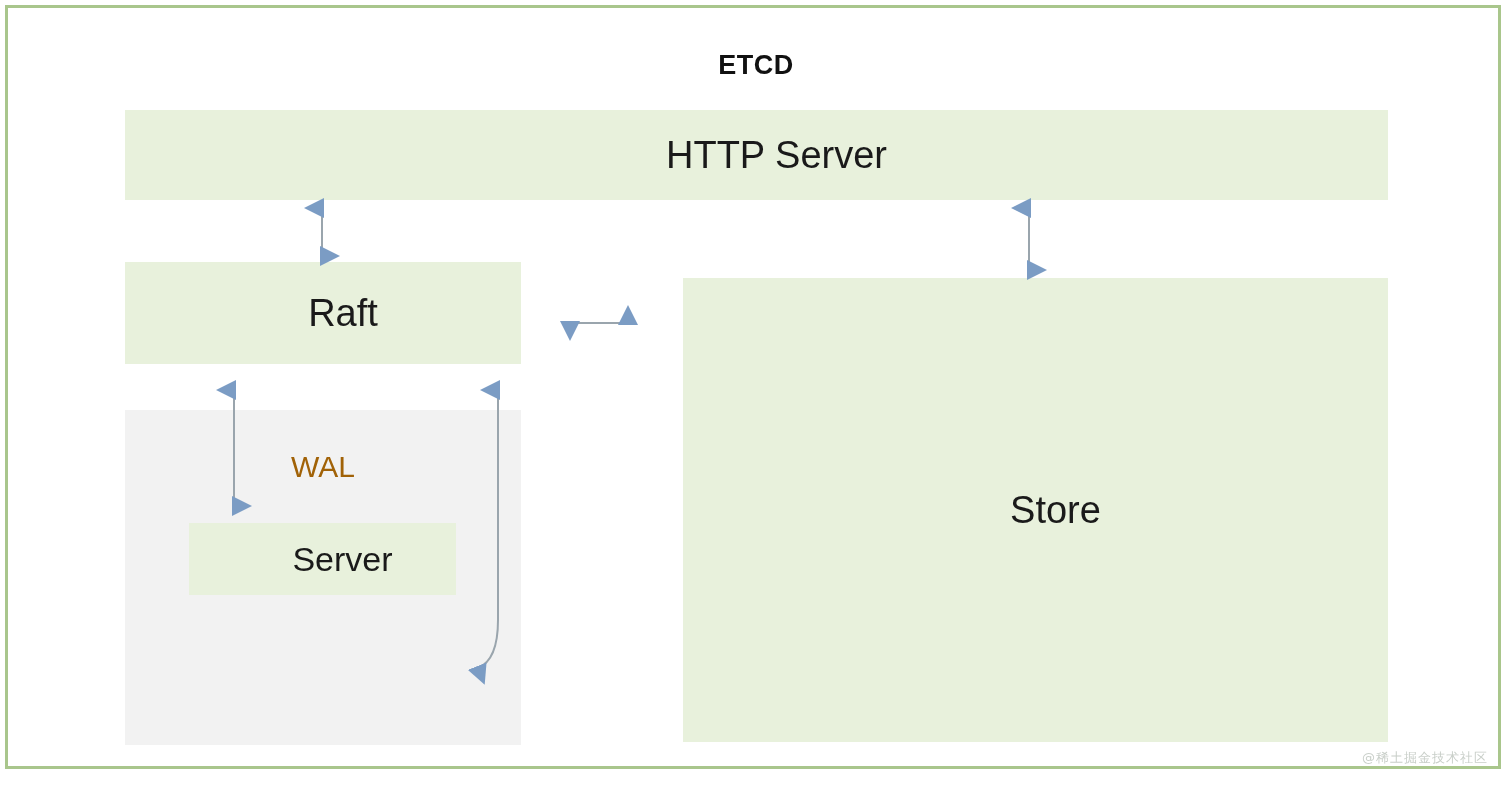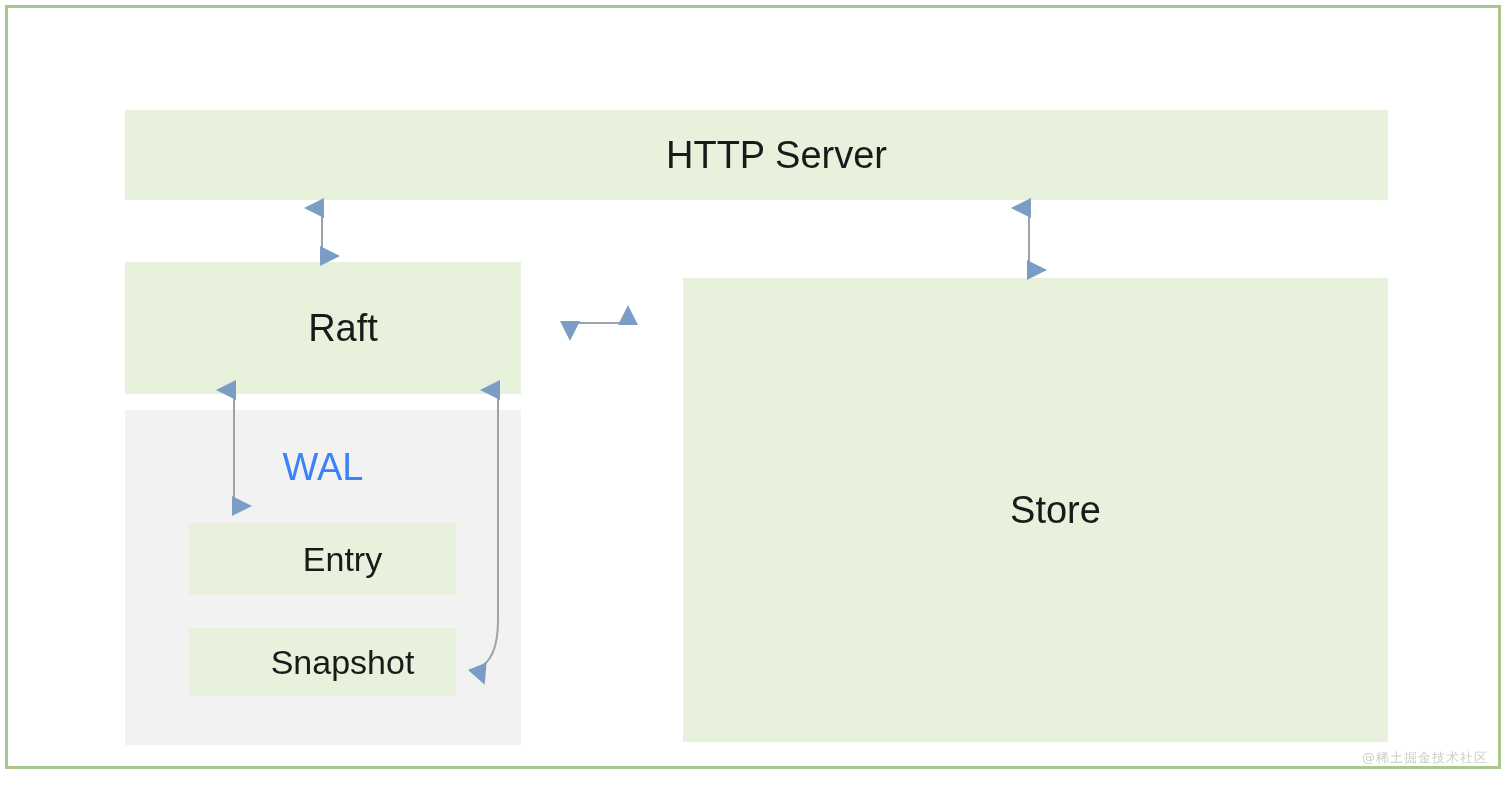--- a/index.html
+++ b/index.html
@@ -57,41 +57,41 @@
     left: 125px;
     top: 110px;
     width: 1263px;
     height: 90px;
     font-size: 38px;
   }
   #raft {
     left: 125px;
     top: 262px;
     width: 396px;
-    height: 132px;
+    height: 102px;
     font-size: 38px;
   }
   #wal-container {
     left: 125px;
     top: 410px;
     width: 396px;
     height: 335px;
     display: block;
   }
   #wal-label {
     position: absolute;
     left: 125px;
     top: 432px;
     width: 396px;
     height: 70px;
     display: flex;
     align-items: center;
     justify-content: center;
-    font-size: 38px;
-    color: #3b82f6;
+    font-size: 30px;
+    color: #a16207;
   }
   #entry {
     left: 189px;
     top: 523px;
     width: 267px;
     height: 72px;
     font-size: 34px;
   }
   #snapshot {
     left: 189px;
@@ -127,31 +127,31 @@
     overflow: visible;
   }
 </style>
 </head>
 <body>
 
 <div id="canvas">
 
   <div id="frame"></div>
 
+  <div class="title">ETCD</div>
 
   <div class="box green" id="http-server">HTTP Server</div>
 
   <div class="box green" id="raft">Raft</div>
 
   <div class="box gray" id="wal-container"></div>
   <div id="wal-label">WAL</div>
 
-  <div class="box green" id="entry">Entry</div>
+  <div class="box green" id="entry">Server</div>
 
-  <div class="box green" id="snapshot">Snapshot</div>
 
   <div class="box green" id="store">Store</div>
 
   <svg class="arrows" viewBox="0 0 1512 785">
     <defs>
       <marker id="ah-up" markerWidth="10" markerHeight="10" refX="5" refY="9" orient="auto">
         <polygon points="5,0 10,10 0,10" fill="#7b9cc4"></polygon>
       </marker>
       <marker id="ah-start" markerWidth="10" markerHeight="10" refX="5" refY="9" orient="auto-start-reverse">
         <polygon points="5,0 10,10 0,10" fill="#7b9cc4"></polygon>

